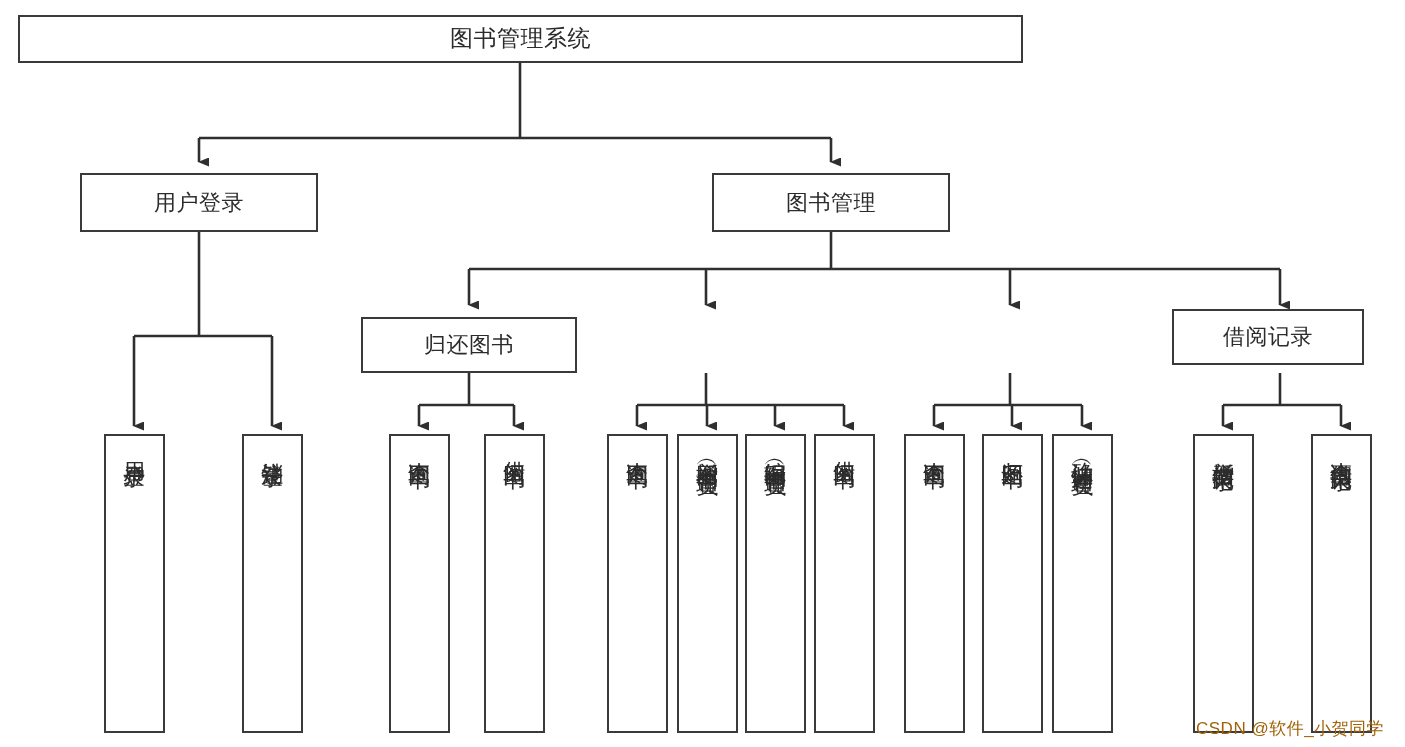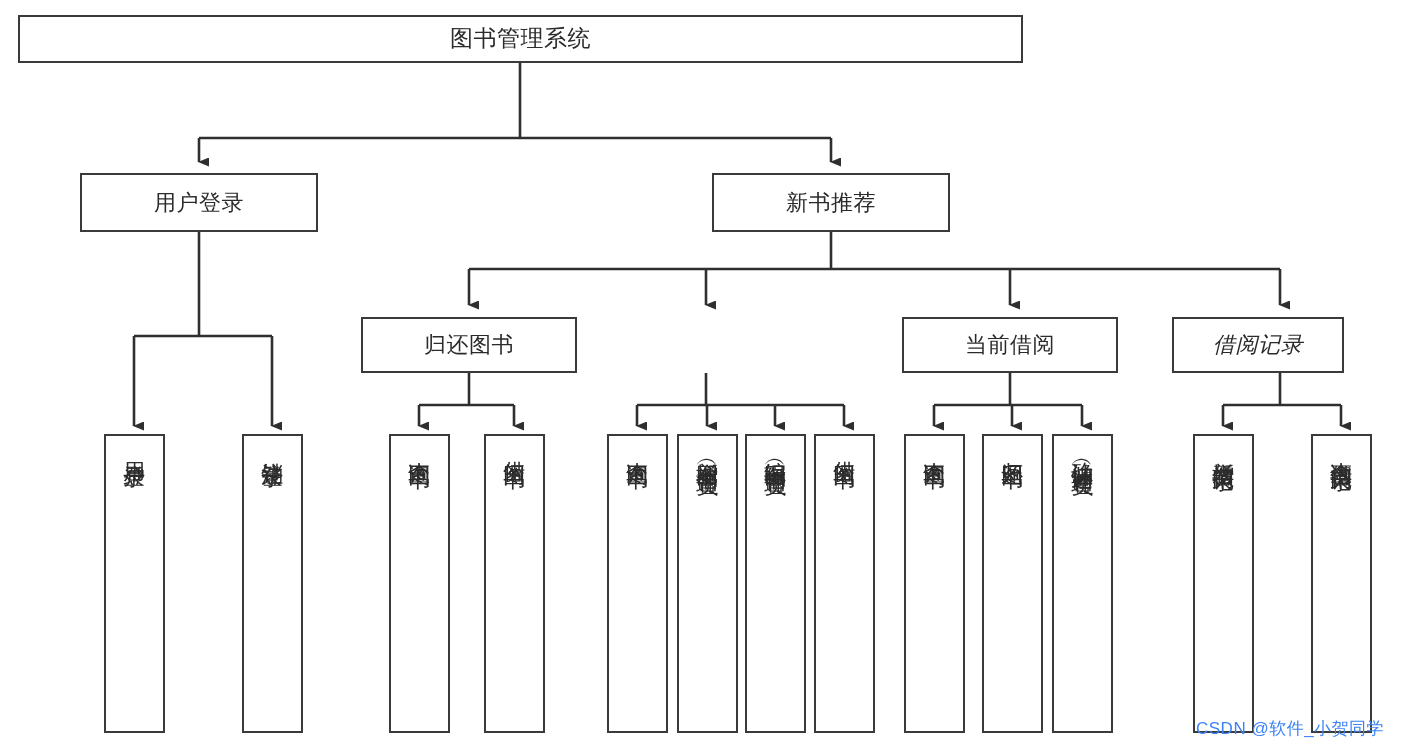--- a/index.html
+++ b/index.html
@@ -59,21 +59,21 @@
     line-height: 1.25;
     letter-spacing: 2px;
     max-height: 280px;
   }
   .node.vertical.tall .label {
     max-height: 285px;
   }
   .watermark {
     position: absolute;
     font-size: 17px;
-    color: #3b82f6;
+    color: #a16207;
     white-space: nowrap;
     letter-spacing: 0.5px;
   }
 </style>
 </head>
 <body>
 
 <div id="diagram-root">
 
   <svg id="edges-layer" viewBox="0 0 1405 747" width="1405" height="747" xmlns="http://www.w3.org/2000/svg">
@@ -127,30 +127,27 @@
   </svg>
 
   <div class="node horizontal root" style="left:18px; top:15px; width:1005px; height:48px;">
     <span class="label">图书管理系统</span>
   </div>
 
   <div class="node horizontal" style="left:80px; top:173px; width:238px; height:59px;">
     <span class="label">用户登录</span>
   </div>
   <div class="node horizontal" style="left:712px; top:173px; width:238px; height:59px;">
-    <span class="label">新书推荐</span>
+    <span class="label">图书管理</span>
   </div>
 
   <div class="node horizontal" style="left:361px; top:317px; width:216px; height:56px;">
     <span class="label">归还图书</span>
   </div>
-  <div class="node horizontal" style="left:902px; top:317px; width:216px; height:56px;">
-    <span class="label">当前借阅</span>
-  </div>
-  <div class="node horizontal" style="left:1172px; top:317px; width:172px; height:56px;font-style:italic;">
+  <div class="node horizontal" style="left:1172px; top:309px; width:192px; height:56px;">
     <span class="label">借阅记录</span>
   </div>
 
   <div class="node vertical" style="left:104px; top:434px; width:61px; height:299px;">
     <span class="label">用户登录</span>
   </div>
   <div class="node vertical" style="left:242px; top:434px; width:61px; height:299px;">
     <span class="label">注销登录</span>
   </div>
 

